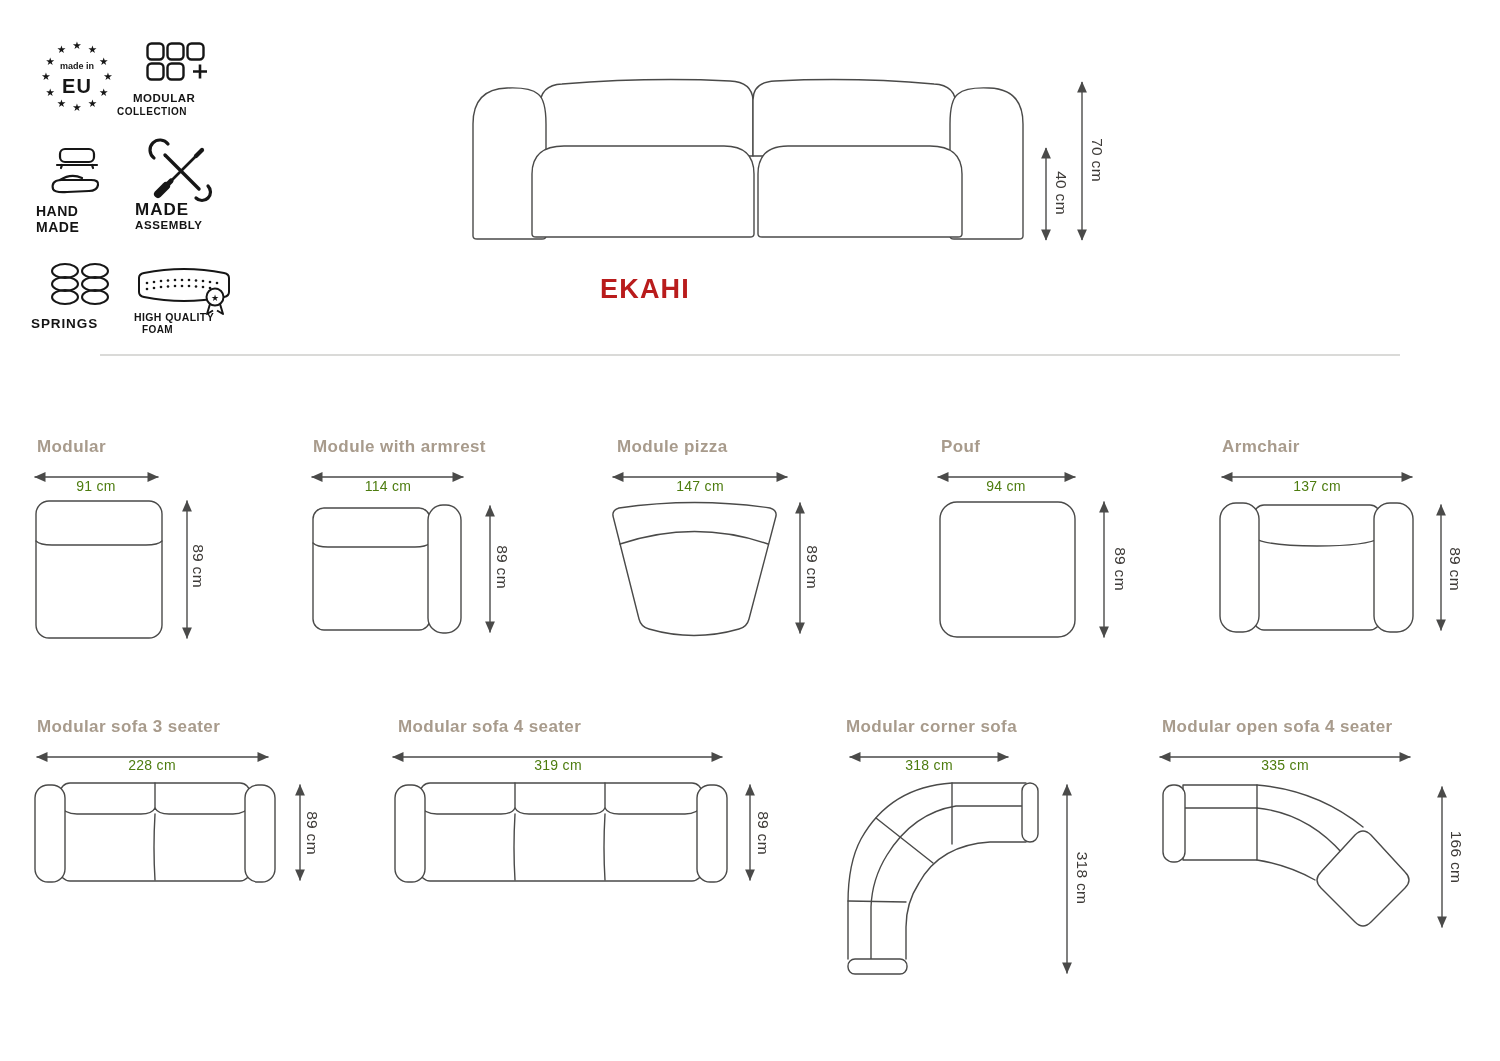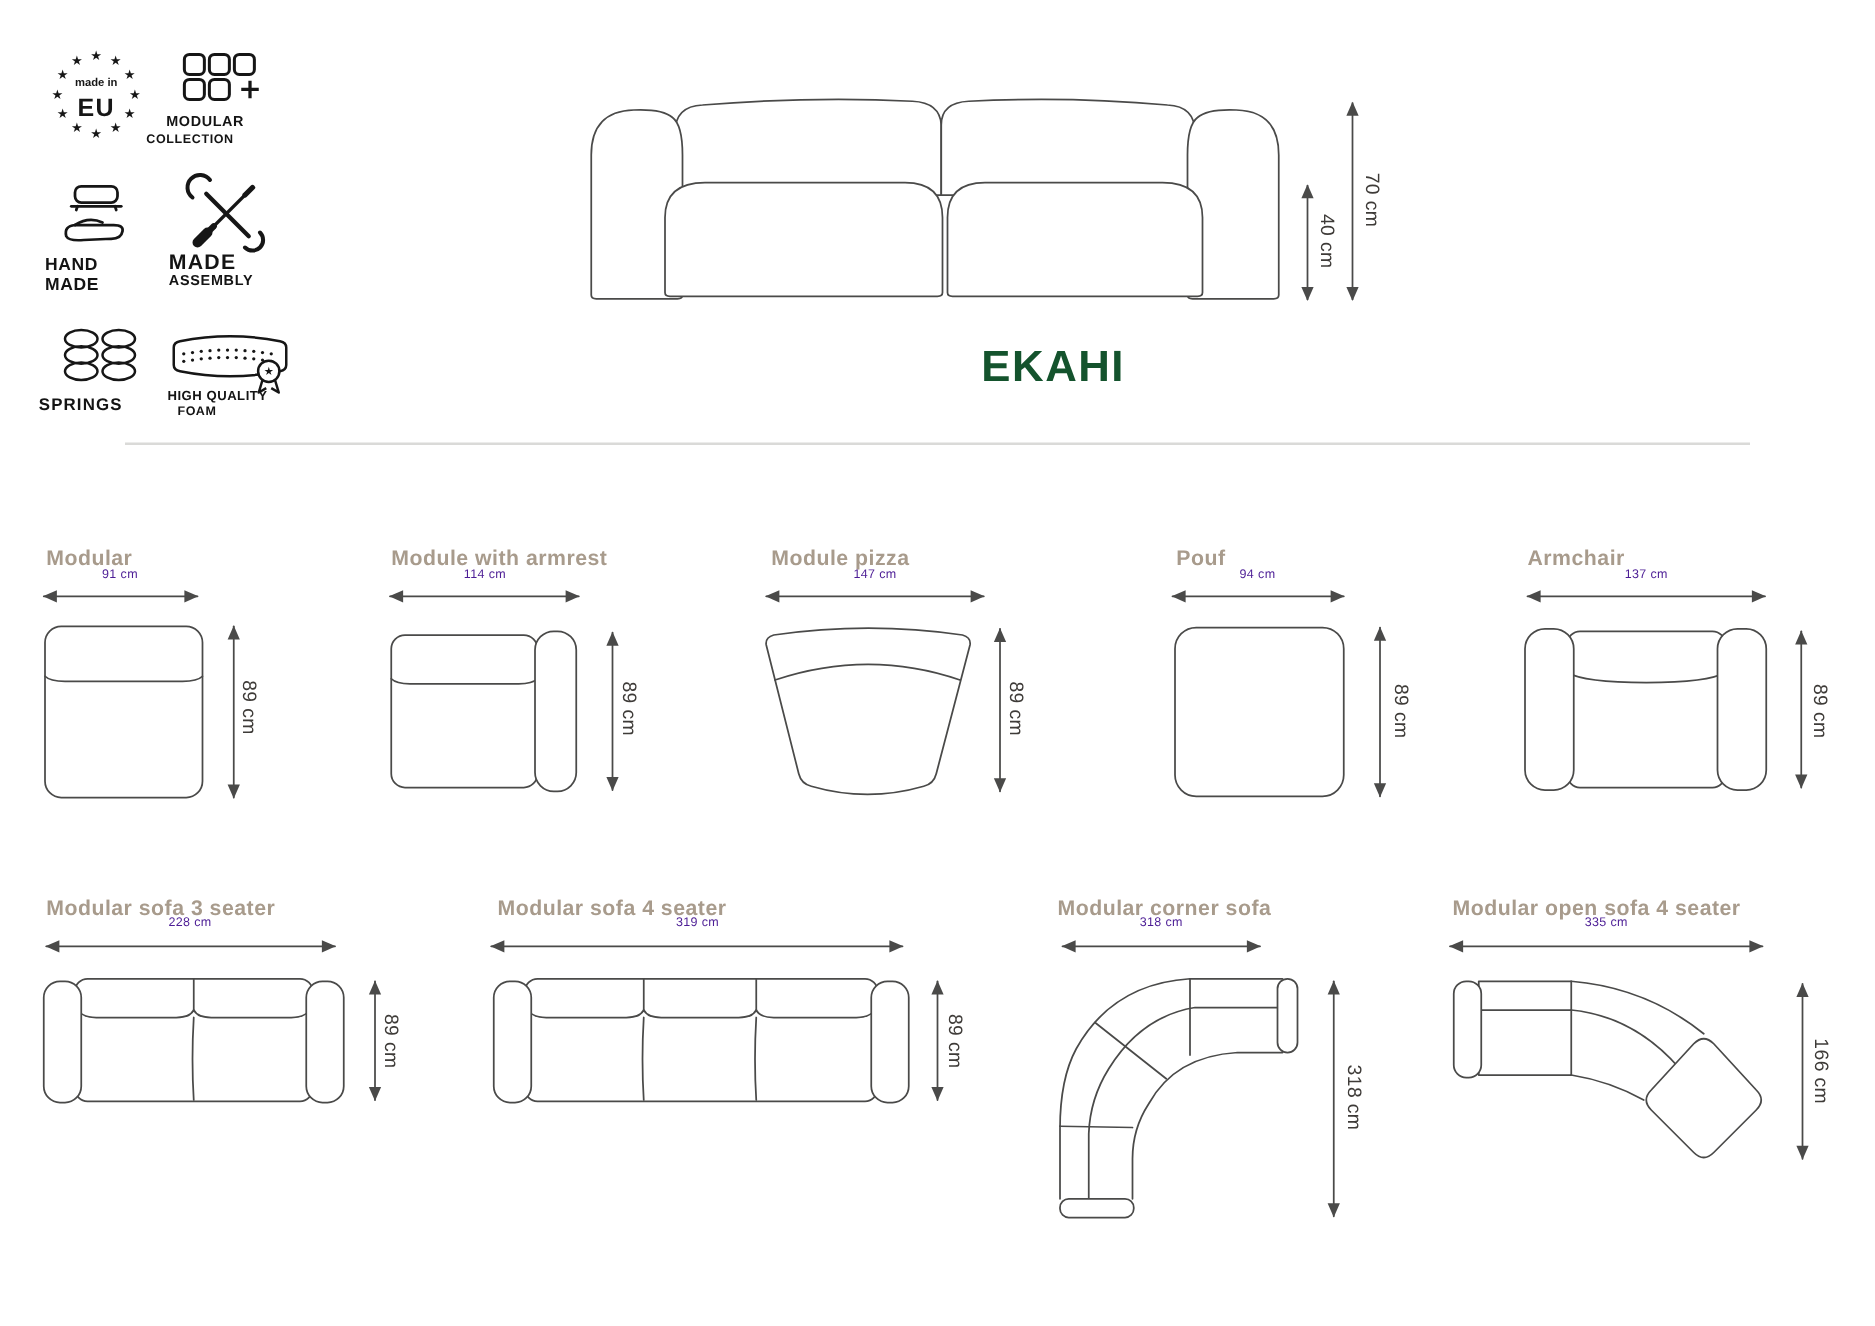--- a/index.html
+++ b/index.html
@@ -1,28 +1,28 @@
 <!DOCTYPE html>
 <html><head>
 <meta charset="utf-8">
 <style>
   * { box-sizing: border-box; }
   html,body { margin:0; padding:0; background:#ffffff; }
   body { font-family:"Liberation Sans", sans-serif; }
   #page { position:relative; width:1500px; height:1061px; background:#fff; overflow:hidden; }
   .card { position:absolute; }
   .card-title { position:absolute; font-size:17px; font-weight:600; letter-spacing:.4px; color:#a89b8c; white-space:nowrap; }
-  .dim { position:absolute; font-size:10px; font-weight:500; color:#4c1d95; text-align:center; white-space:nowrap; letter-spacing:.3px; }
+  .dim { position:absolute; font-size:14px; font-weight:500; color:#4d7c0f; text-align:center; white-space:nowrap; letter-spacing:.3px;margin-top:24px; }
   .vdim { position:absolute; font-size:15.5px; font-weight:500; color:#3e3b38; white-space:nowrap; letter-spacing:.3px;
           transform:translate(-50%,-50%) rotate(90deg); }
   .draw { position:absolute; overflow:visible; }
   .blabel { position:absolute; text-align:left; color:#141414; font-weight:700; line-height:1.18; white-space:nowrap; }
   .divider { position:absolute; left:100px; top:354px; width:1300px; height:2px; background:#dadad8; }
-  .product-name { position:absolute; left:600px; top:274px; width:300px; text-align:right;
-                  font-size:35px; font-weight:700; letter-spacing:1.2px; color:#14532d; }
+  .product-name { position:absolute; left:600px; top:274px; width:300px; text-align:left;
+                  font-size:27px; font-weight:700; letter-spacing:1.2px; color:#b91c1c; }
   .logo { position:absolute; left:37px; top:993px; font-size:37px; font-weight:700; color:#1d1c1a;
           font-family:"DejaVu Sans", sans-serif; letter-spacing:.5px; }
 </style>
 </head>
 <body>
 
 <div id="page">
 
   <svg width="0" height="0" style="position:absolute">
     <defs>

